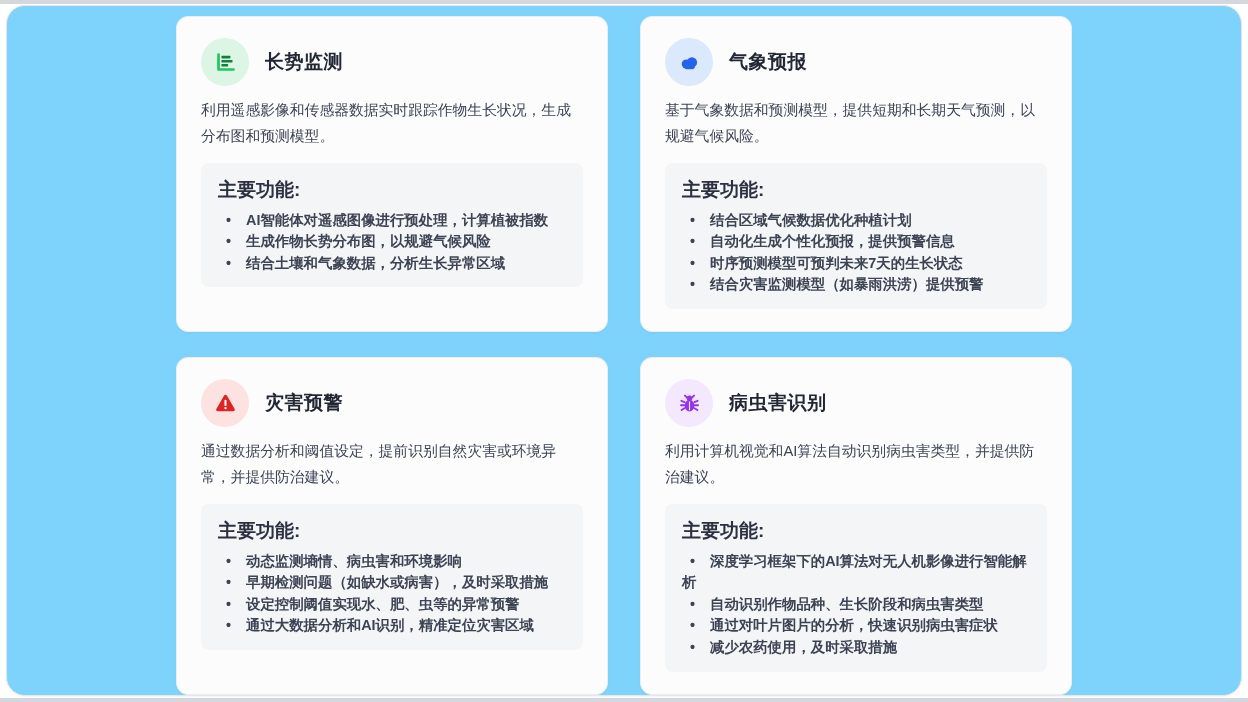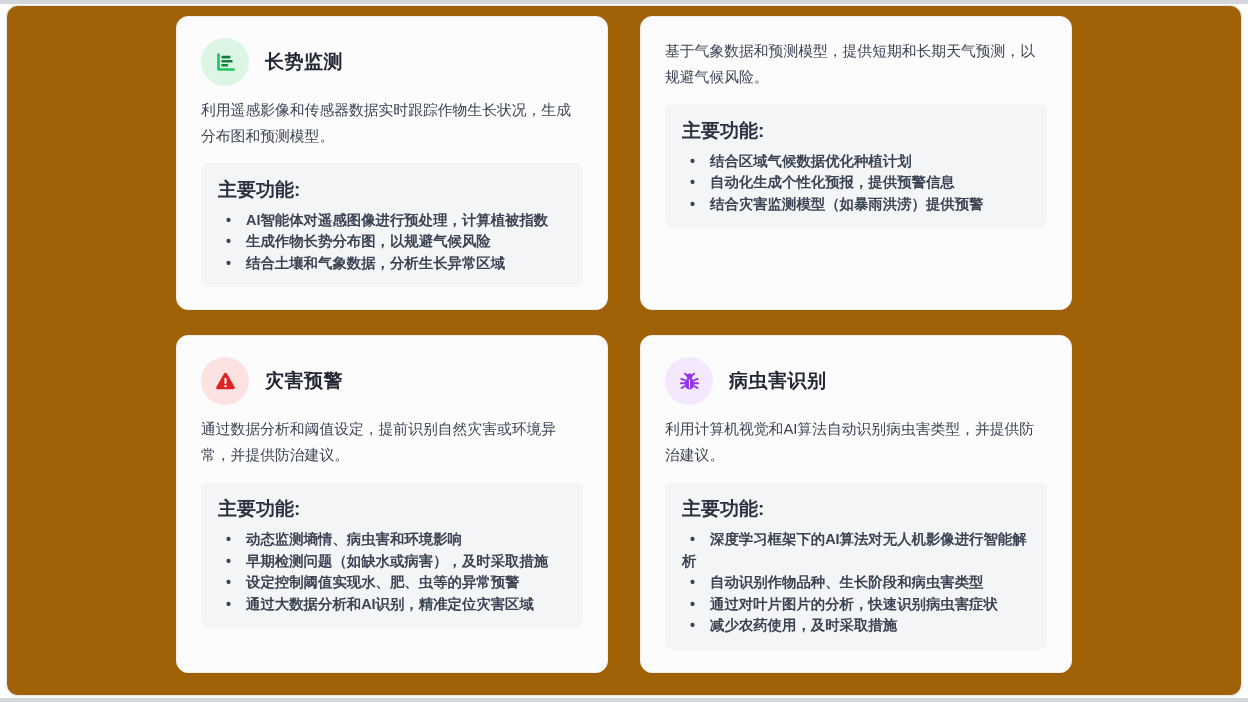--- a/index.html
+++ b/index.html
@@ -7,23 +7,23 @@
     width: 1248px; height: 702px;
     overflow: hidden;
     font-family: "Liberation Sans", "DejaVu Sans", sans-serif;
     background: #ffffff;
   }
   .edge-strip { position: absolute; left: 0; right: 0; height: 4px; background: #d4d8dc; z-index: 3; }
   .edge-strip.top { top: 0; }
   .edge-strip.bottom { bottom: 0; }
   .frame {
     position: absolute; left: 6px; right: 6px; top: 5px; bottom: 6px;
-    background: #a16207;
+    background: #7dd3fc;
     border: 1px solid #e4e7eb;
-    border-radius: 12px;
+    border-radius: 19px;
     box-shadow: 0 1px 3px rgba(16,24,40,.05);
     overflow: hidden;
   }
   .grid {
     width: 896px;
     margin: 10px auto 0;
     display: grid;
     grid-template-columns: 432px 432px;
     column-gap: 32px;
     row-gap: 25px;
@@ -102,26 +102,37 @@
         <div class="features-heading">主要功能:</div>
         <ul class="features-list">
           <li><span class="bullet">•</span><span>AI智能体对遥感图像进行预处理，计算植被指数</span></li>
           <li><span class="bullet">•</span><span>生成作物长势分布图，以规避气候风险</span></li>
           <li><span class="bullet">•</span><span>结合土壤和气象数据，分析生长异常区域</span></li>
         </ul>
       </div>
     </section>
 
     <section class="card">
+      <div class="card-header">
+        <div class="icon-circle" style="background-color: rgb(219, 233, 252); color: rgb(37, 99, 235);">
+          <svg viewBox="0 0 24 24" aria-hidden="true" fill="currentColor">
+            <circle cx="8.9" cy="13.4" r="4.4"></circle>
+            <circle cx="14.3" cy="11.9" r="5"></circle>
+            <rect x="6.8" y="12.6" width="10.4" height="5.8" rx="2.9"></rect>
+          </svg>
+        </div>
+        <h3 class="card-title">气象预报</h3>
+      </div>
       <p class="card-desc">基于气象数据和预测模型，提供短期和长期天气预测，以规避气候风险。</p>
       <div class="features-box">
         <div class="features-heading">主要功能:</div>
         <ul class="features-list">
           <li><span class="bullet">•</span><span>结合区域气候数据优化种植计划</span></li>
           <li><span class="bullet">•</span><span>自动化生成个性化预报，提供预警信息</span></li>
+          <li><span class="bullet">•</span><span>时序预测模型可预判未来7天的生长状态</span></li>
           <li><span class="bullet">•</span><span>结合灾害监测模型（如暴雨洪涝）提供预警</span></li>
         </ul>
       </div>
     </section>
 
     <section class="card">
       <div class="card-header">
         <div class="icon-circle" style="background-color: rgb(253, 226, 226); color: rgb(220, 38, 38);">
           <svg viewBox="0 0 24 24" aria-hidden="true">
             <path d="M10.65 4.3a1.6 1.6 0 0 1 2.7 0l7.45 12.9a1.55 1.55 0 0 1-1.35 2.33H4.55a1.55 1.55 0 0 1-1.35-2.33Z" fill="currentColor"></path>

